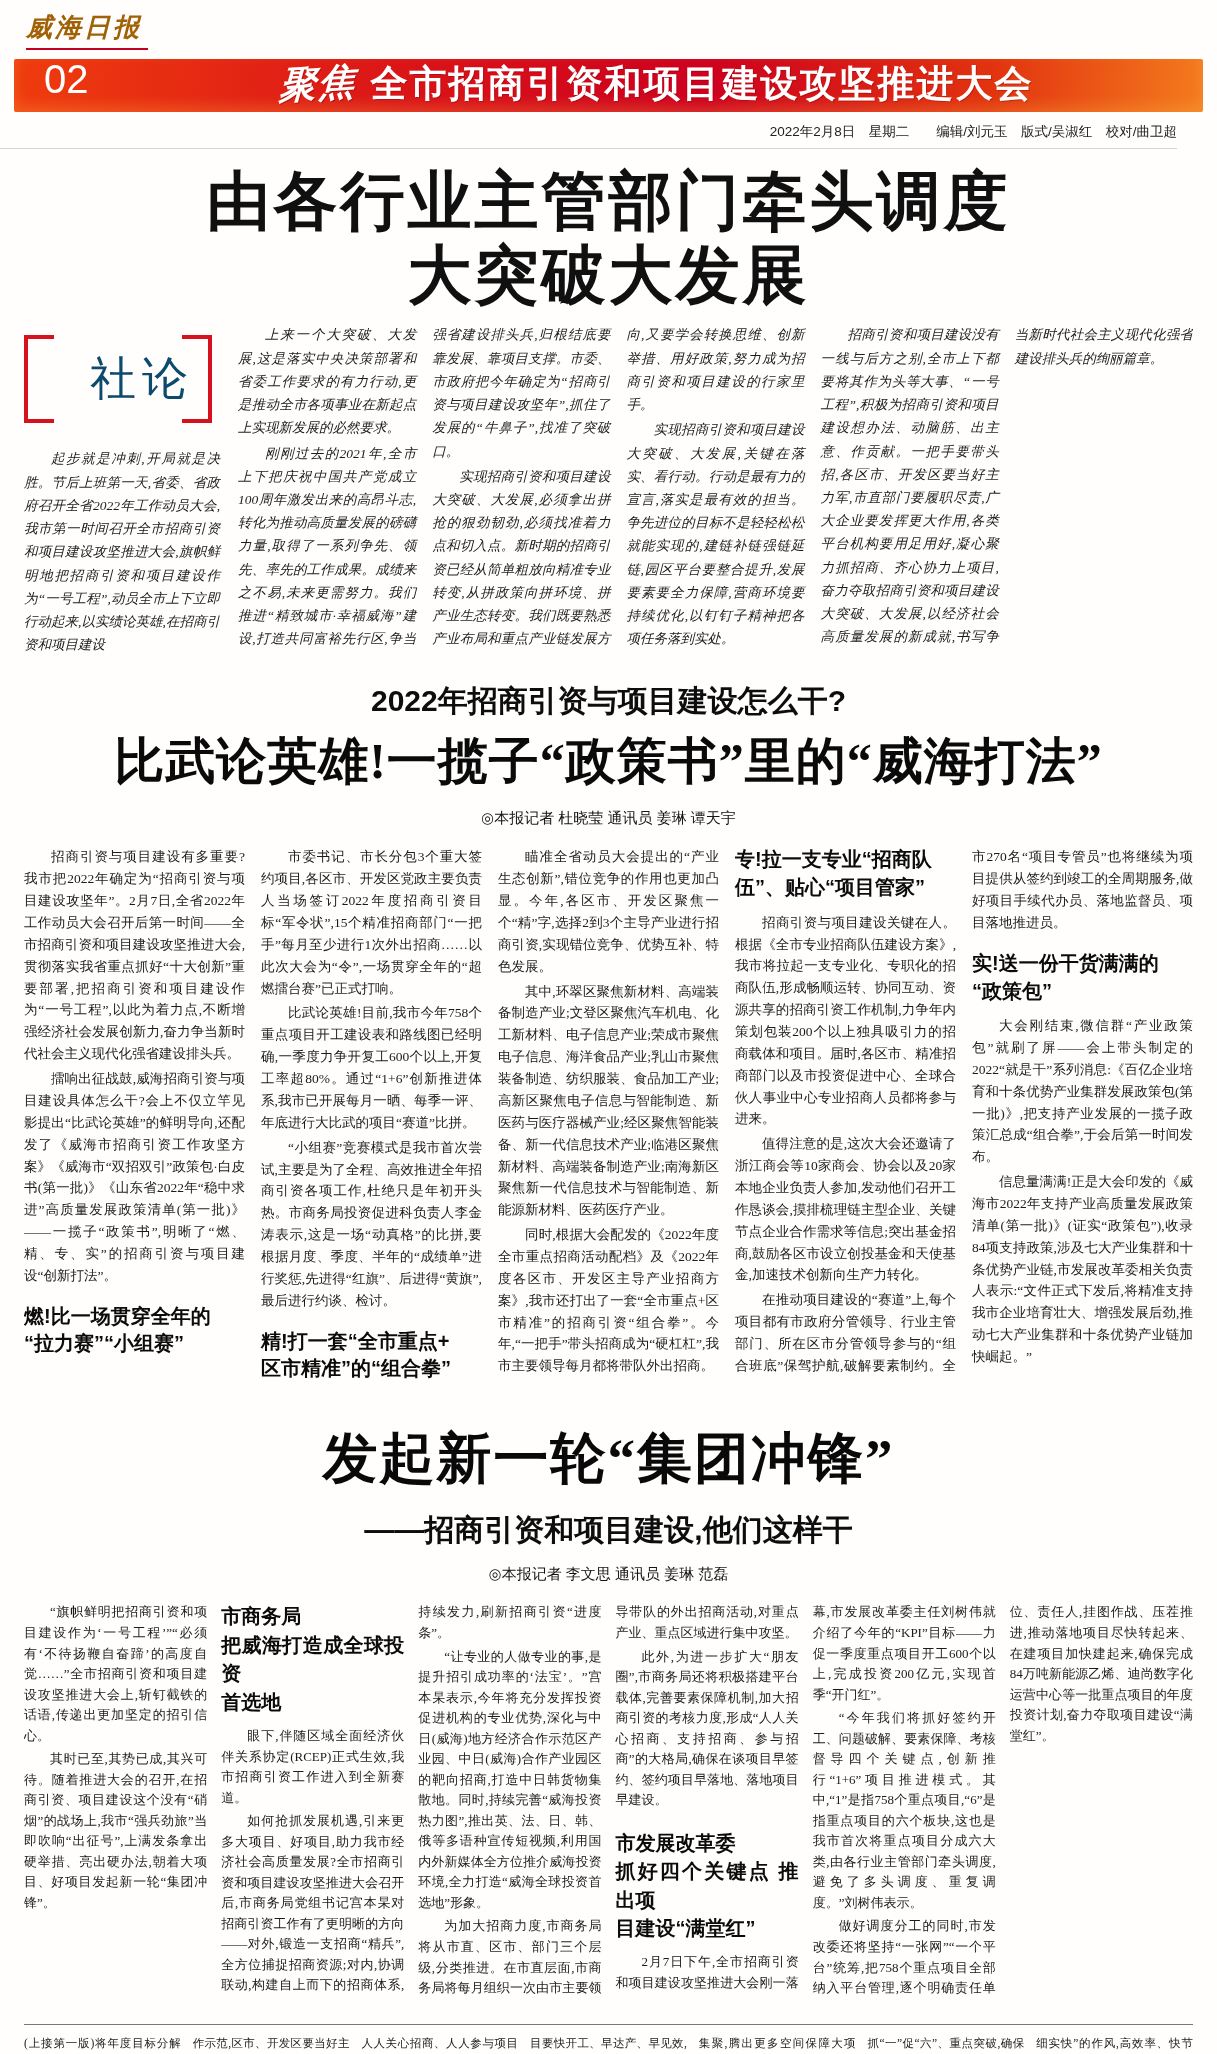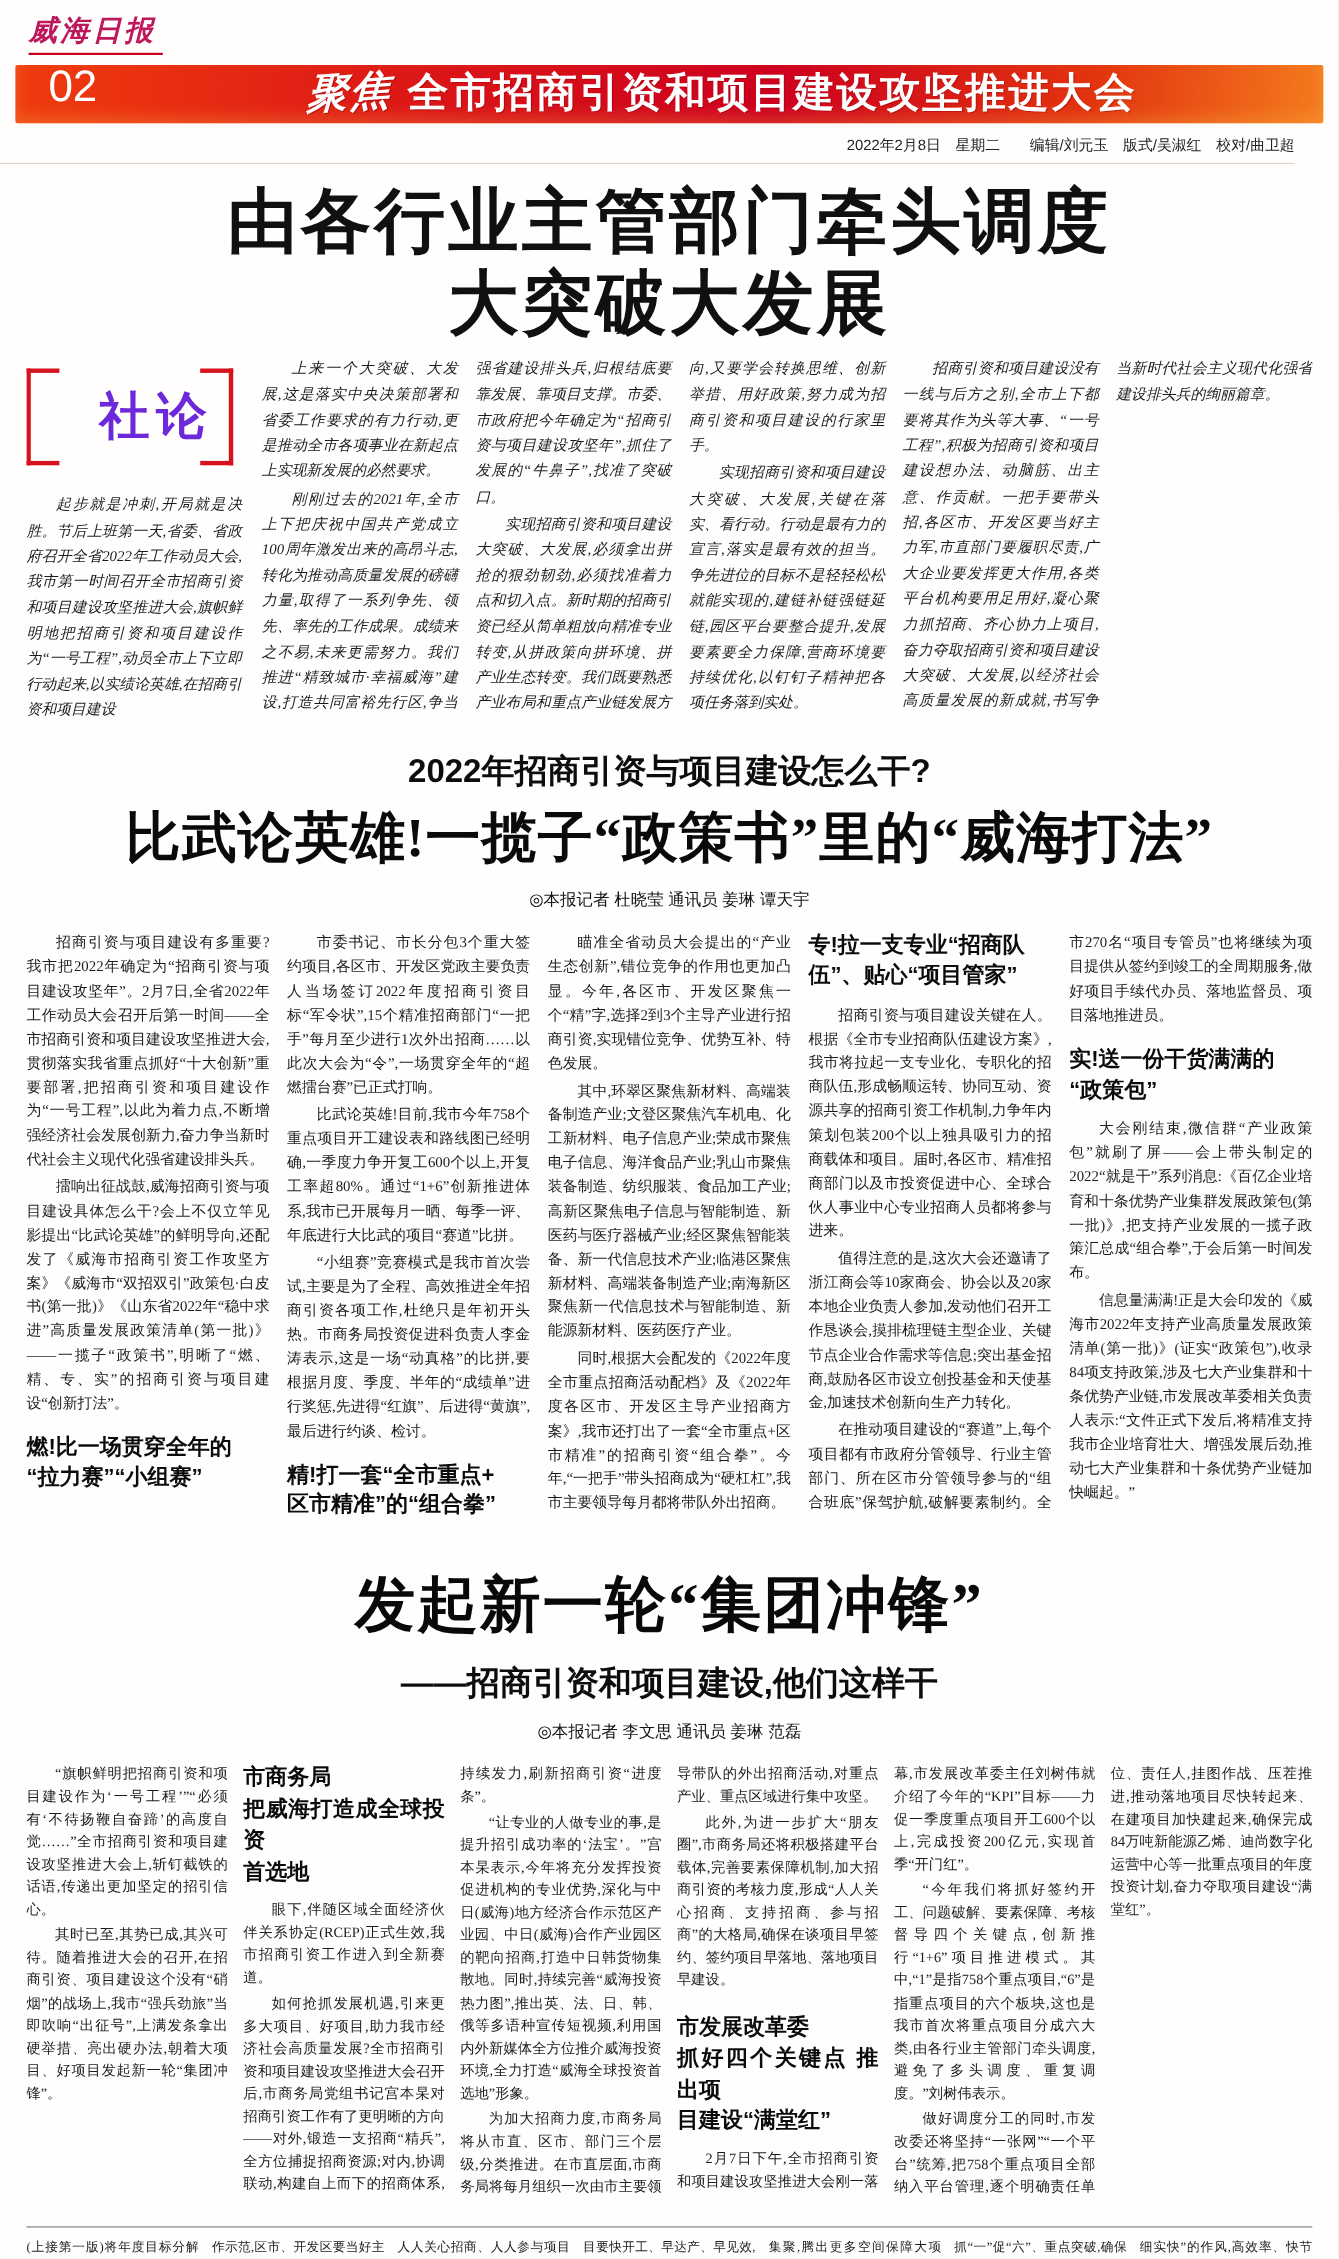--- a/index.html
+++ b/index.html
@@ -2,21 +2,21 @@
 <html><head>
 <meta charset="utf-8">
 <style>
   html,body{margin:0;padding:0;background:#e9e9e9;}
   .page{width:1217px;height:2054px;margin:0 auto;background:#fffefc;overflow:hidden;
         font-family:"Liberation Serif","DejaVu Serif",serif;color:#1b1b1b;position:relative;}
   .sans{font-family:"Liberation Sans","DejaVu Sans",sans-serif;}
 
   
   .masthead{padding:10px 0 2px 26px;}
-  .masthead .logo{display:inline-block;color:#be185d;font-size:26px;font-weight:bold;
+  .masthead .logo{display:inline-block;color:#a16207;font-size:26px;font-weight:bold;
         font-style:italic;letter-spacing:3px;border-bottom:2px solid #c30020;padding:0 6px 3px 0;}
 
   
   .banner{margin:7px 14px 0;height:53px;border-radius:2px;display:flex;align-items:flex-start;color:#fff;
         background:linear-gradient(96deg,#ef3c0e 0%,#da1318 34%,#cd001f 58%,#e2330f 82%,#f47b1e 100%);
         box-shadow:inset 0 -6px 14px rgba(255,200,80,.25);}
   .banner .page-num{font-size:40px;line-height:1;padding:0 0 0 30px;font-weight:400;
         font-family:"Liberation Sans","DejaVu Sans",sans-serif;}
   .banner .focus{font-size:37px;font-weight:bold;font-style:italic;margin-left:190px;
         transform:rotate(-4deg) skewX(-6deg);text-shadow:1px 1px 0 rgba(120,0,0,.4);letter-spacing:2px;}
@@ -30,21 +30,21 @@
   .main-head{margin:16px 0 10px;text-align:center;font-size:64px;font-weight:900;line-height:1.16;
         letter-spacing:3px;color:#101010;}
 
   
   .editorial{margin:8px 24px 0;display:flex;gap:18px;height:330px;overflow:hidden;}
   .edit-left{flex:0 0 196px;}
   .edit-label{position:relative;height:88px;margin:12px 8px 24px 0;display:flex;align-items:center;justify-content:center;}
   .edit-label:before,.edit-label:after{content:"";position:absolute;top:0;bottom:0;width:26px;border:4px solid #d6121f;}
   .edit-label:before{left:0;border-right:none;}
   .edit-label:after{right:0;border-left:none;}
-  .edit-label span{color:#6d28d9;font-size:46px;font-weight:700;letter-spacing:6px;margin-left:48px;}
+  .edit-label span{color:#0c4a6e;font-size:46px;font-weight:400;letter-spacing:6px;margin-left:48px;}
   .edit-cols{flex:1;column-count:5;column-gap:16px;column-fill:auto;height:100%;}
   .edit-text{font-style:italic;font-size:13.5px;line-height:1.72;text-align:justify;text-indent:2em;margin:0 0 2px;}
 
   
   .kicker{margin:28px 0 6px;text-align:center;font-size:30px;font-weight:bold;
         font-family:"Liberation Sans","DejaVu Sans",sans-serif;color:#0d0d0d;}
   .head2{margin:4px 0 0;text-align:center;font-size:50px;font-weight:900;letter-spacing:1px;color:#0a0a0a;}
   .byline{margin:14px 0 18px;text-align:center;font-size:15px;color:#151515;
         font-family:"Liberation Sans","DejaVu Sans",sans-serif;}
   .cols{margin:0 24px;text-align:justify;overflow:hidden;column-fill:auto;}

